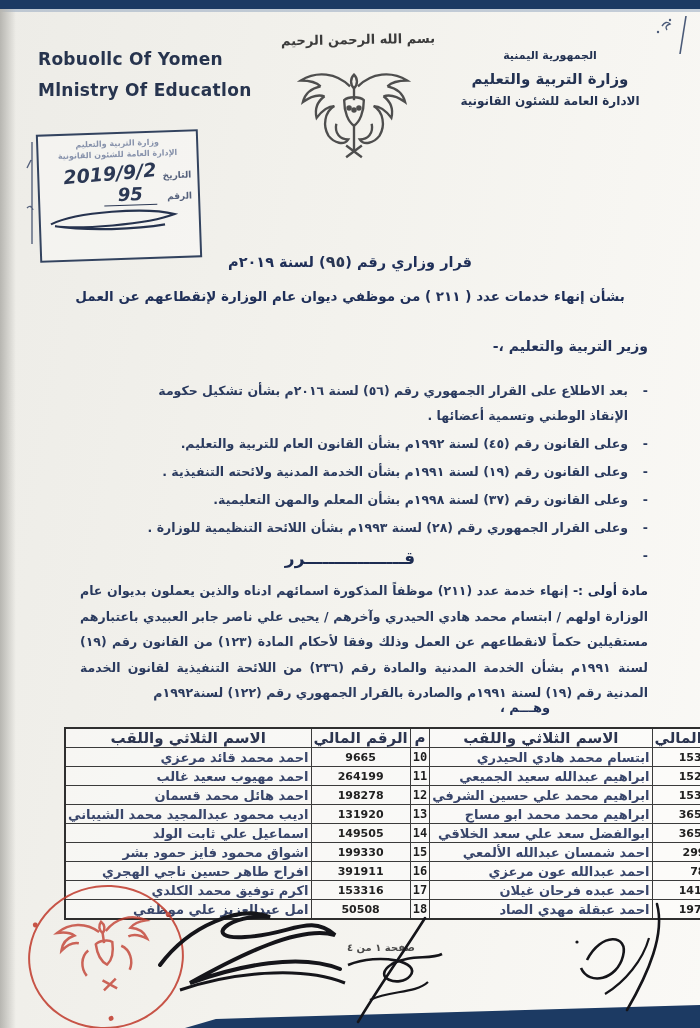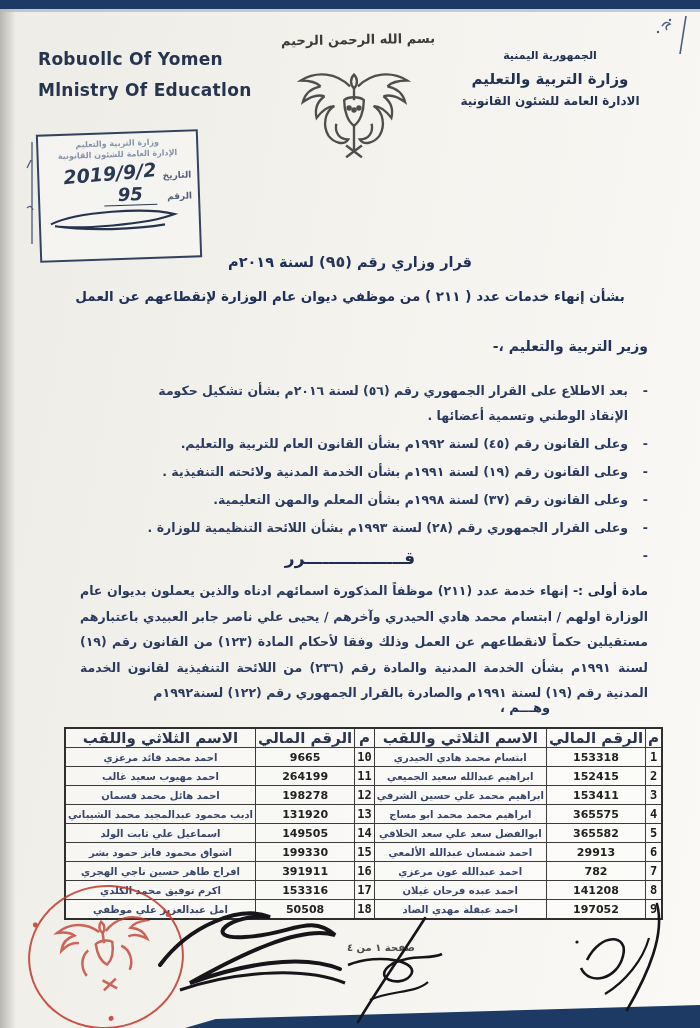--- a/index.html
+++ b/index.html
@@ -34,21 +34,21 @@
   .qarrar{direction:rtl;text-align:center;font-weight:700;font-size:17px;color:#1d2c52;}
   .article{direction:rtl;text-align:justify;color:#2a3a5e;font-weight:700;font-size:12.5px;line-height:25.5px;}
   .waham{direction:rtl;text-align:right;font-weight:700;font-size:13px;color:#1f2f58;}
   
   table.roster{border-collapse:collapse;width:574px;direction:rtl;background:rgba(255,255,255,.45);}
   table.roster th,table.roster td{border:1px solid #3b3b3b;padding:0 2px;height:18px;overflow:hidden;white-space:nowrap;}
   table.roster{border:2px solid #2f2f2f;}
   th.h{font-size:15px;font-weight:700;color:#2c3550;}
   td.no{font-size:12px;font-weight:700;color:#1d1d1d;text-align:center;width:36px;font-family:"DejaVu Sans Mono","DejaVu Sans",monospace;}
   td.fin{font-size:11px;font-weight:700;color:#222;text-align:center;width:82px;}
-  td.nm{font-size:10px;font-weight:700;color:#39466b;text-align:center;margin-top:36px;}
+  td.nm{font-size:13px;font-weight:700;color:#39466b;text-align:right;margin-top:36px;}
   
   .pagelab{direction:rtl;font-size:10px;font-weight:700;color:#4a4a4a;}
   svg{display:block;}
 </style>
 </head>
 <body>
 
 <div id="page">
 
   <div class="abs bar-top"></div>

